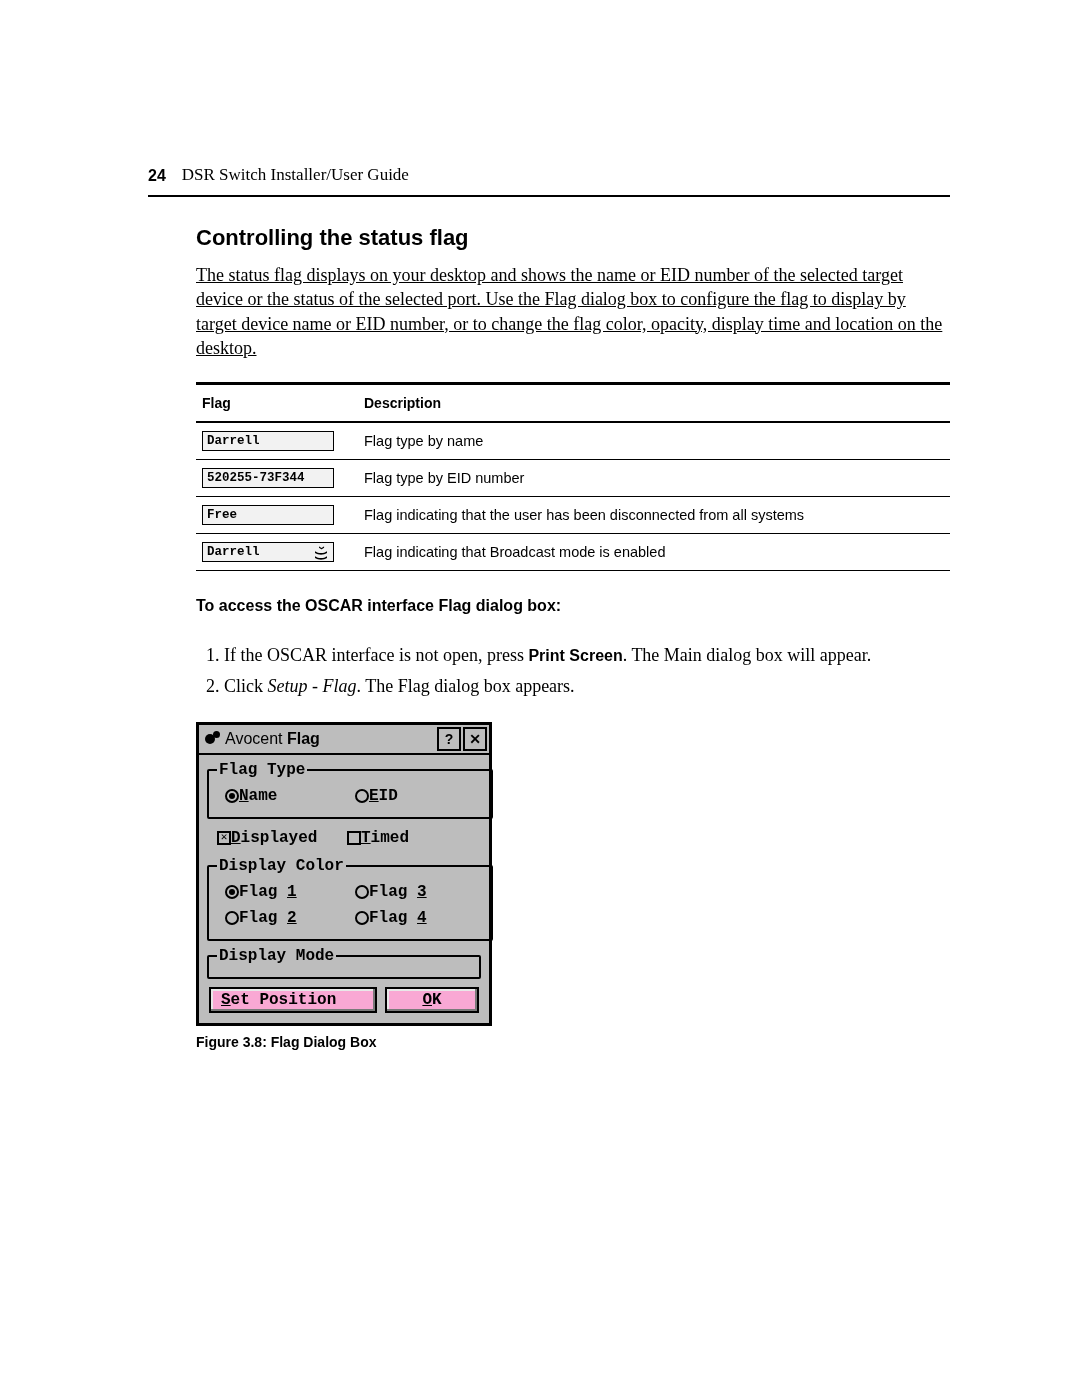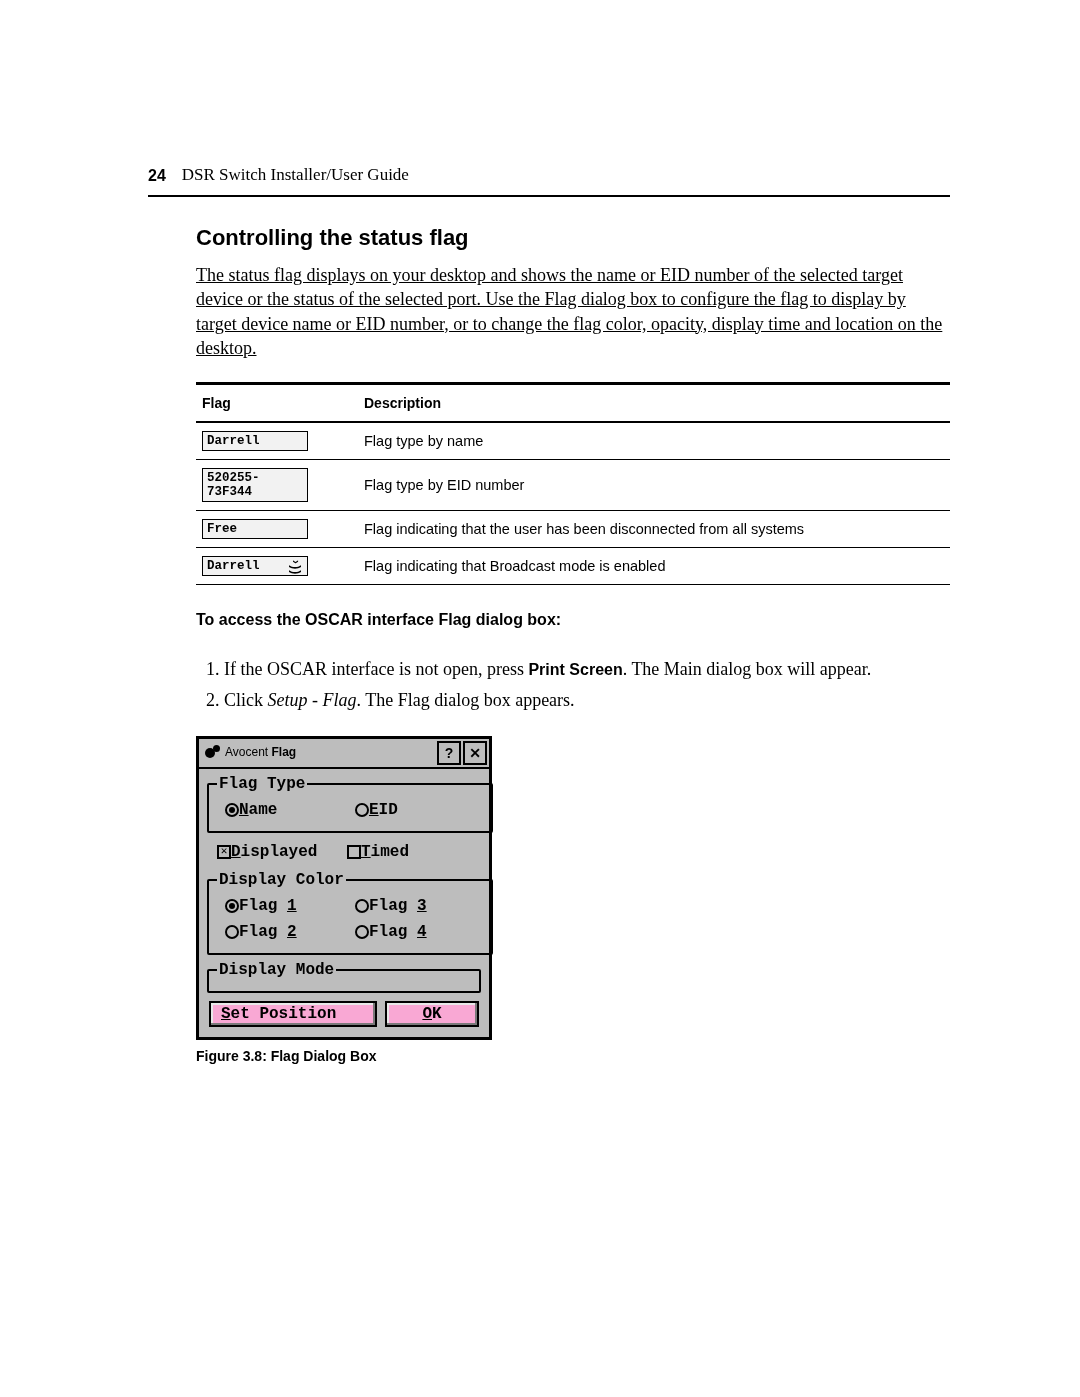--- a/index.html
+++ b/index.html
@@ -81,21 +81,21 @@
   .flag-chip {
     display: inline-flex;
     align-items: center;
     justify-content: space-between;
     border: 1px solid #000;
     background: #f2f2f2;
     font-family: "Courier New", monospace;
     font-size: 12.5px;
     font-weight: bold;
     padding: 2px 4px;
-    width: 106px;
+    width: 132px;
     min-height: 16px;
     box-sizing: border-box;
   }
   .flag-chip .broadcast-icon {
     font-size: 12px;
     line-height: 1;
     transform: rotate(90deg);
     letter-spacing: -2px;
     display:inline-block;
   }
@@ -130,21 +130,21 @@
   }
   .titlebar {
     display:flex;
     align-items:center;
     border-bottom: 2px solid #000;
     background:#bdbdbd;
   }
   .titlebar .brand {
     font-family: Arial, Helvetica, sans-serif;
     font-weight: bold;
-    font-size: 12px;
+    font-size: 16px;
     padding: 4px 4px 4px 6px;
   }
   .titlebar .brand .thin { font-weight: normal; }
   .titlebar .tbtns { margin-left:auto; display:flex; }
   .titlebar .tbtn {
     width: 20px; height: 20px;
     border: 2px solid #000;
     margin: 2px 2px 2px 0;
     display:flex; align-items:center; justify-content:center;
     font-family: Arial, sans-serif;

